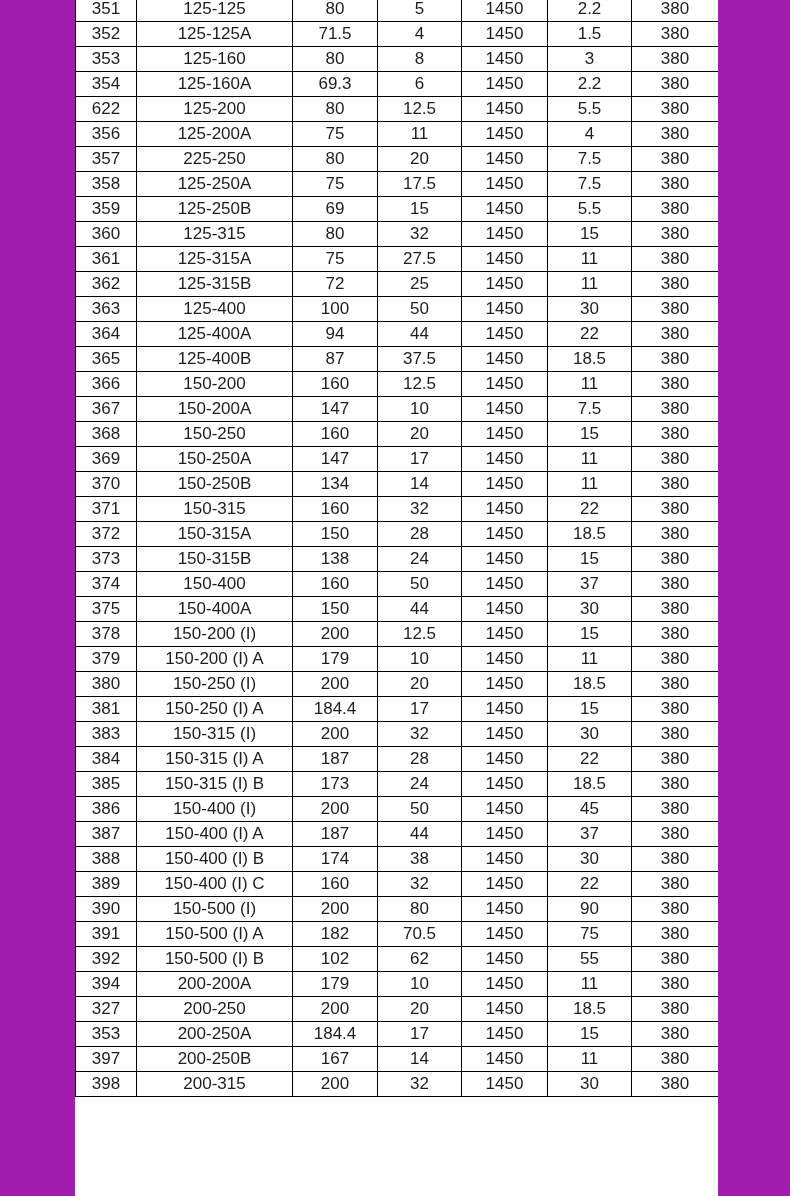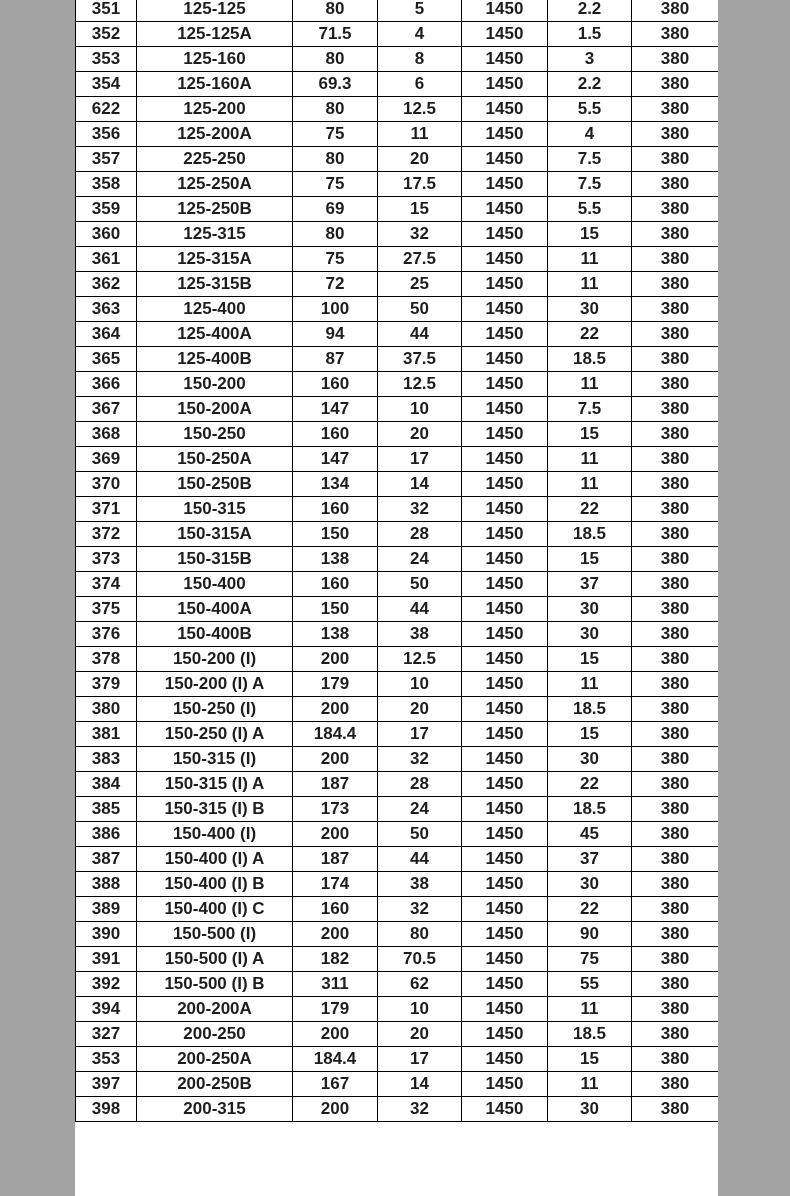--- a/index.html
+++ b/index.html
@@ -8,23 +8,22 @@
     width: 790px;
     height: 1196px;
     overflow: hidden;
     background: #000000;
     font-family: "Liberation Sans", sans-serif;
   }
   .page {
     position: relative;
     width: 790px;
     height: 1196px;
-    background: #a3a3a3;
+    background: #a21caf;
     overflow: hidden;
-    font-weight: bold;
   }
   .table-viewport {
     position: absolute;
     left: 75px;
     top: 0;
     width: 643px;
     height: 1196px;
     overflow: hidden;
     background: #ffffff;
   }
@@ -293,29 +292,20 @@
           <tr class="">
           <td>375</td>
           <td>150-400A</td>
           <td>150</td>
           <td>44</td>
           <td>1450</td>
           <td>30</td>
           <td>380</td>
         </tr>
           <tr class="">
-          <td>376</td>
-          <td>150-400B</td>
-          <td>138</td>
-          <td>38</td>
-          <td>1450</td>
-          <td>30</td>
-          <td>380</td>
-        </tr>
-          <tr class="">
           <td>378</td>
           <td>150-200 (I)</td>
           <td>200</td>
           <td>12.5</td>
           <td>1450</td>
           <td>15</td>
           <td>380</td>
         </tr>
           <tr class="">
           <td>379</td>
@@ -421,21 +411,21 @@
           <td>150-500 (I) A</td>
           <td>182</td>
           <td>70.5</td>
           <td>1450</td>
           <td>75</td>
           <td>380</td>
         </tr>
           <tr class="">
           <td>392</td>
           <td>150-500 (I) B</td>
-          <td>311</td>
+          <td>102</td>
           <td>62</td>
           <td>1450</td>
           <td>55</td>
           <td>380</td>
         </tr>
           <tr class="">
           <td>394</td>
           <td>200-200A</td>
           <td>179</td>
           <td>10</td>

